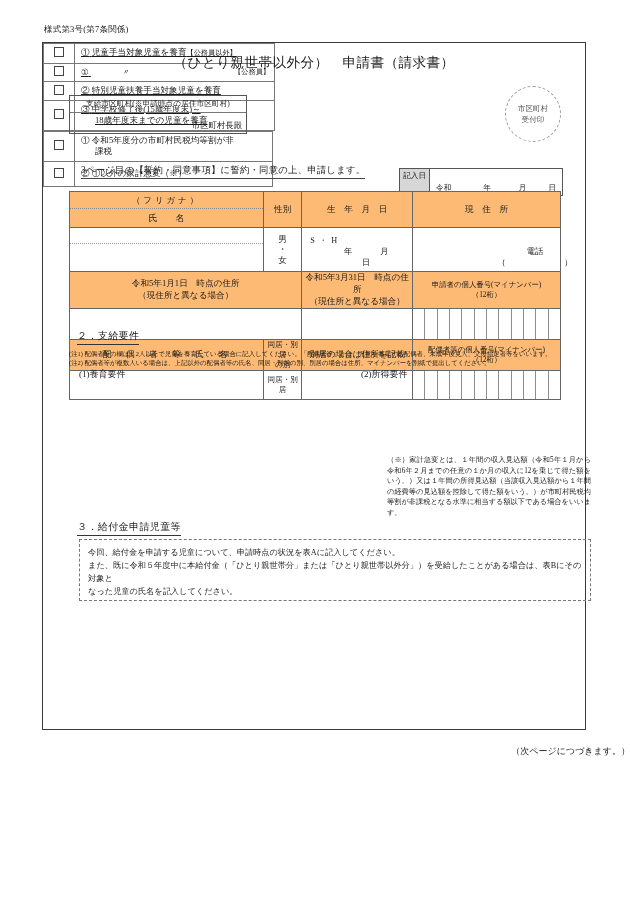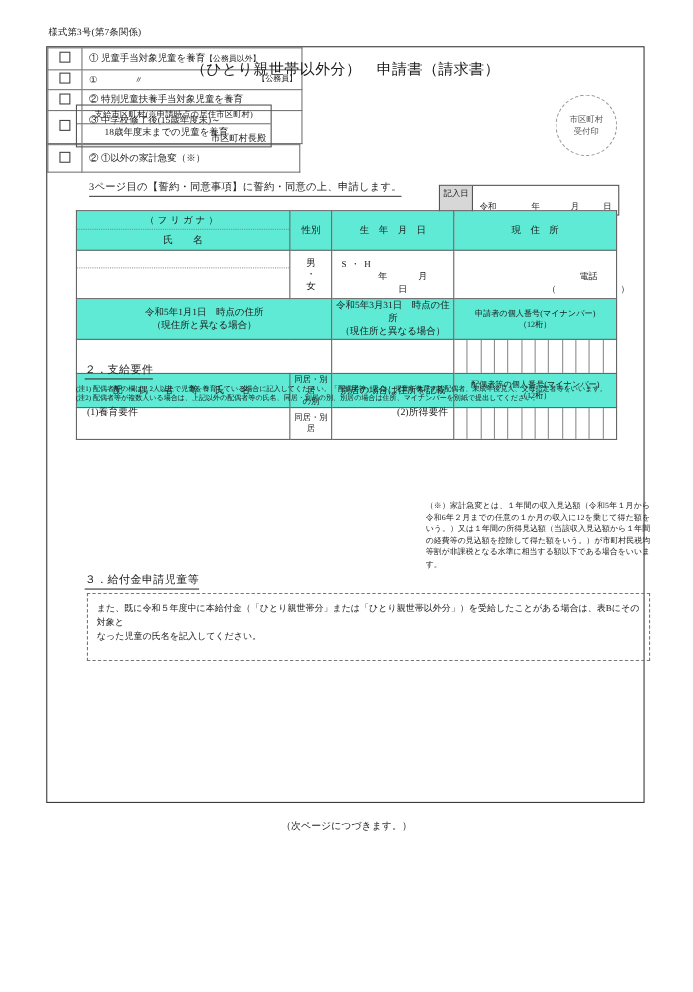--- a/index.html
+++ b/index.html
@@ -83,21 +83,21 @@
   .entry-date .v.w1{padding-right:26px;}
   .entry-date .v.w2{padding-right:22px;}
   .entry-date .v.w3{padding-right:16px;}
 
   
   table.g{border-collapse:collapse;position:absolute;}
   table.g td{
     border:1px solid #666;font-size:8.6px;text-align:center;
     vertical-align:middle;padding:0;
   }
-  td.hd{background:#5eead4;}
+  td.hd{background:#fdba74;}
 
   .sp{letter-spacing:3px;}
 
   
   #tbl-applicant{left:26px;top:148px;width:492px;}
 
   .furi{
     font-size:8.4px;border-bottom:1px dotted #8a8a8a;
     padding:3px 0 2px;
   }
@@ -123,21 +123,21 @@
     letter-spacing:0px;white-space:nowrap;
   }
 
   
   .dashbox{
     position:absolute;border:1px dashed #777;box-sizing:border-box;
     font-size:9px;
   }
   .sub-h{position:absolute;font-size:9px;}
 
-  #tbl-you{left:36px;top:341px;width:232px;}
+  #tbl-you{left:36px;top:341px;width:232px;text-decoration:underline;}
   #tbl-inc{left:318px;top:341px;width:230px;}
   table.chk td{border:1px solid #777;font-size:8.6px;}
   td.cbox{width:28px;text-align:center;}
   td.ctext{text-align:left;padding:3px 4px 3px 6px;line-height:11.5px;}
   .cb{display:inline-block;width:8px;height:8px;border:1px solid #444;}
   .small{font-size:7.2px;}
   .ditto{display:inline-block;padding-left:30px;font-style:italic;}
   .pub{float:right;font-size:7.2px;}
 
   .kome{
@@ -145,21 +145,21 @@
     font-size:7.2px;line-height:10.6px;text-align:justify;
   }
 
   .sec3box{
     position:absolute;left:36px;top:496px;width:512px;height:62px;
     border:1px dashed #777;box-sizing:border-box;
     font-size:8.2px;line-height:13px;padding:6px 8px;
   }
 
   .footer{
-    position:absolute;left:0;top:745px;width:630px;text-align:center;
+    position:absolute;left:0;top:745px;width:630px;text-align:right;
     font-size:9px;
   }
 </style>
 </head>
 <body>
 
 <div class="page">
 
   <div class="form-no">様式第3号(第7条関係)</div>
 
@@ -332,35 +332,44 @@
           <span>③</span>
           <span>中学校修了後(15歳年度末)～</span>
           <div style="padding-left:14px;">18歳年度末までの児童を養育</div>
         </td>
       </tr>
     </tbody>
       </table>
 
     <table class="chk" id="tbl-inc" style="border-collapse:collapse;">
       <tbody>
+          <tr>
+        <td class="cbox"><span class="cb"></span></td>
+        <td class="ctext">
+          <span>①</span>
+          <span>令和5年度分の市町村民税均等割が非</span>
+          <div style="padding-left:14px;">課税</div>
+        </td>
+      </tr>
       <tr>
         <td class="cbox" style="height:22px;"><span class="cb"></span></td>
         <td class="ctext">
           <span>②</span>
           <span>①以外の家計急変（※）</span>
         </td>
       </tr>
     </tbody>
       </table>
 
     <div class="kome">（※）家計急変とは、１年間の収入見込額（令和5年１月から令和6年２月までの任意の１か月の収入に12を乗じて得た額をいう。）又は１年間の所得見込額（当該収入見込額から１年間の経費等の見込額を控除して得た額をいう。）が市町村民税均等割が非課税となる水準に相当する額以下である場合をいいます。</div>
 
     <div class="sec-h" style="left:34px;top:477px;">３．給付金申請児童等</div>
 
     <div class="sec3box">
+      <div>今回、給付金を申請する児童について、申請時点の状況を表Aに記入してください。</div>
       <div>また、既に令和５年度中に本給付金（「ひとり親世帯分」または「ひとり親世帯以外分」）を受給したことがある場合は、表Bにその対象と</div>
       <div>なった児童の氏名を記入してください。</div>
     </div>
 
   </div>
 
   <div class="footer">（次ページにつづきます。）</div>
 
 </div>
 

